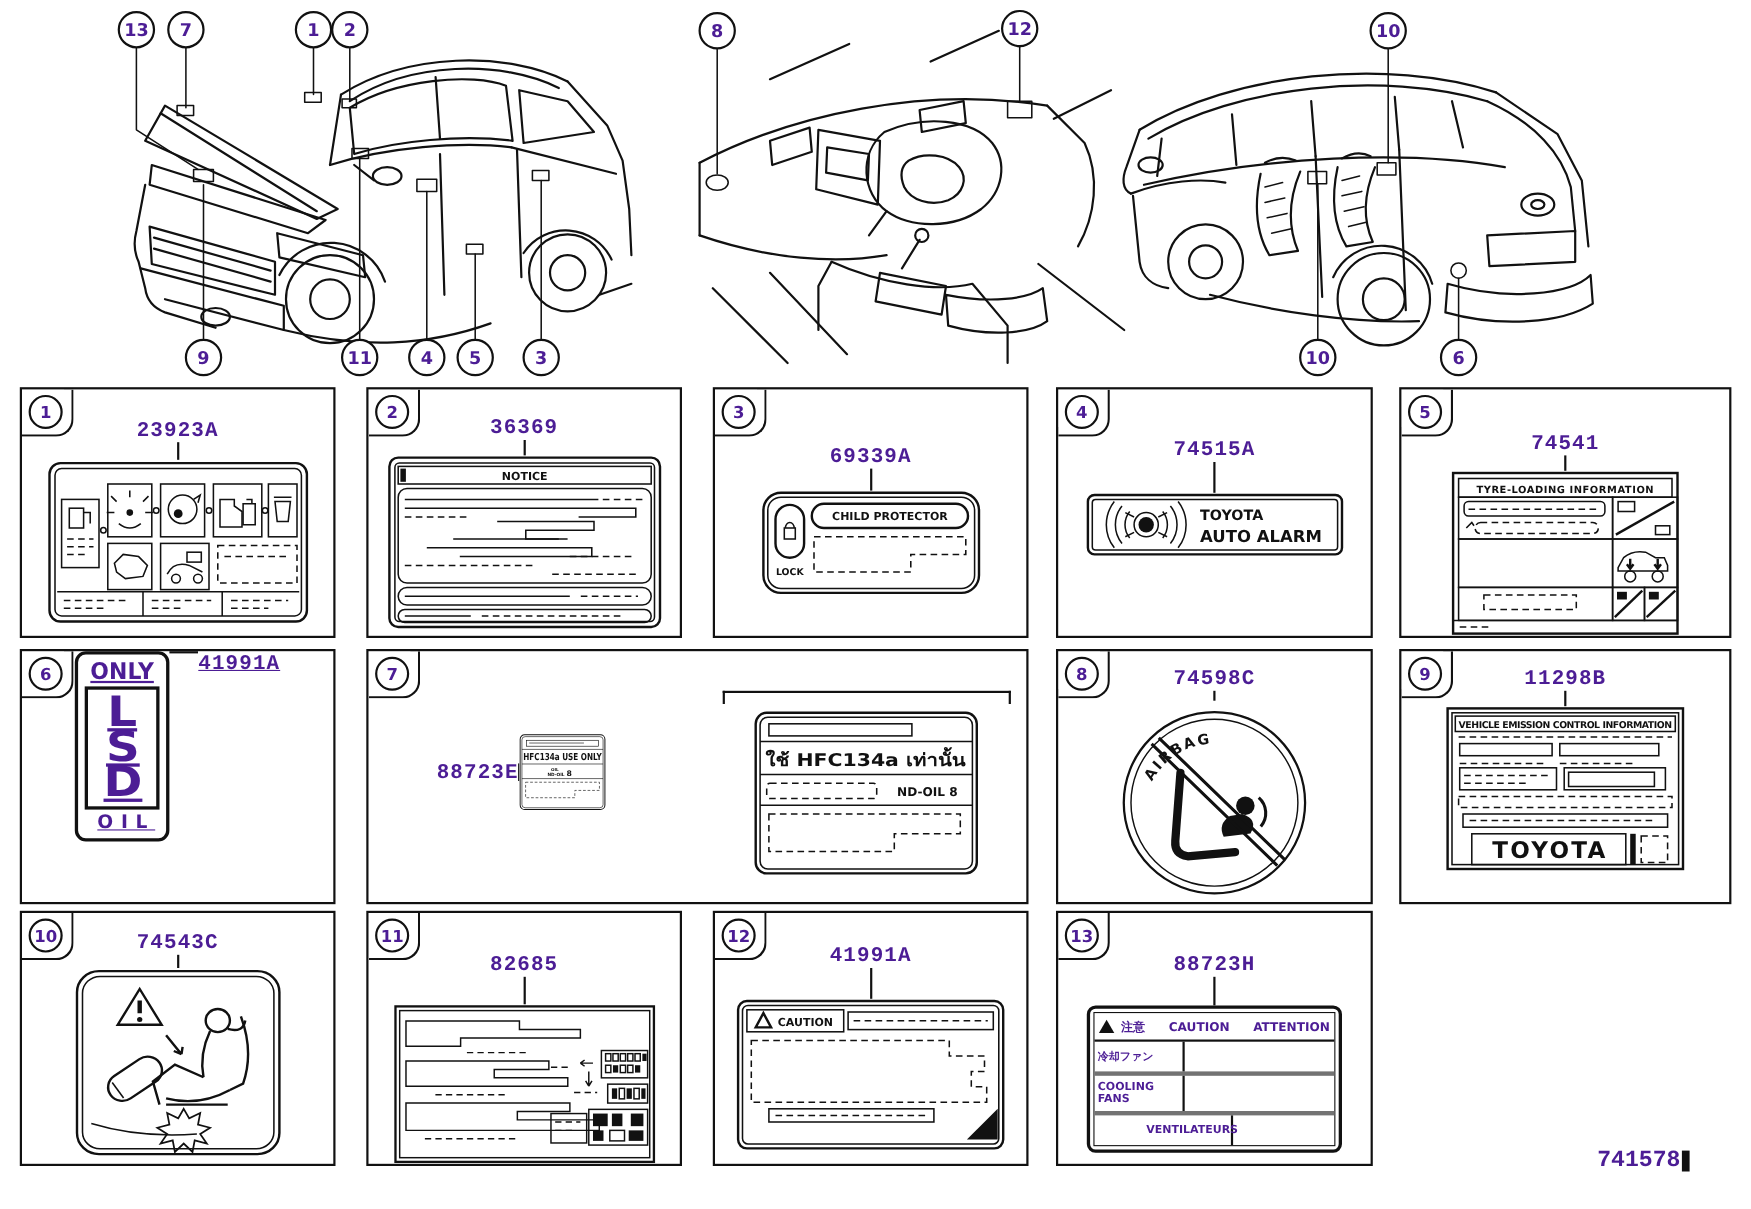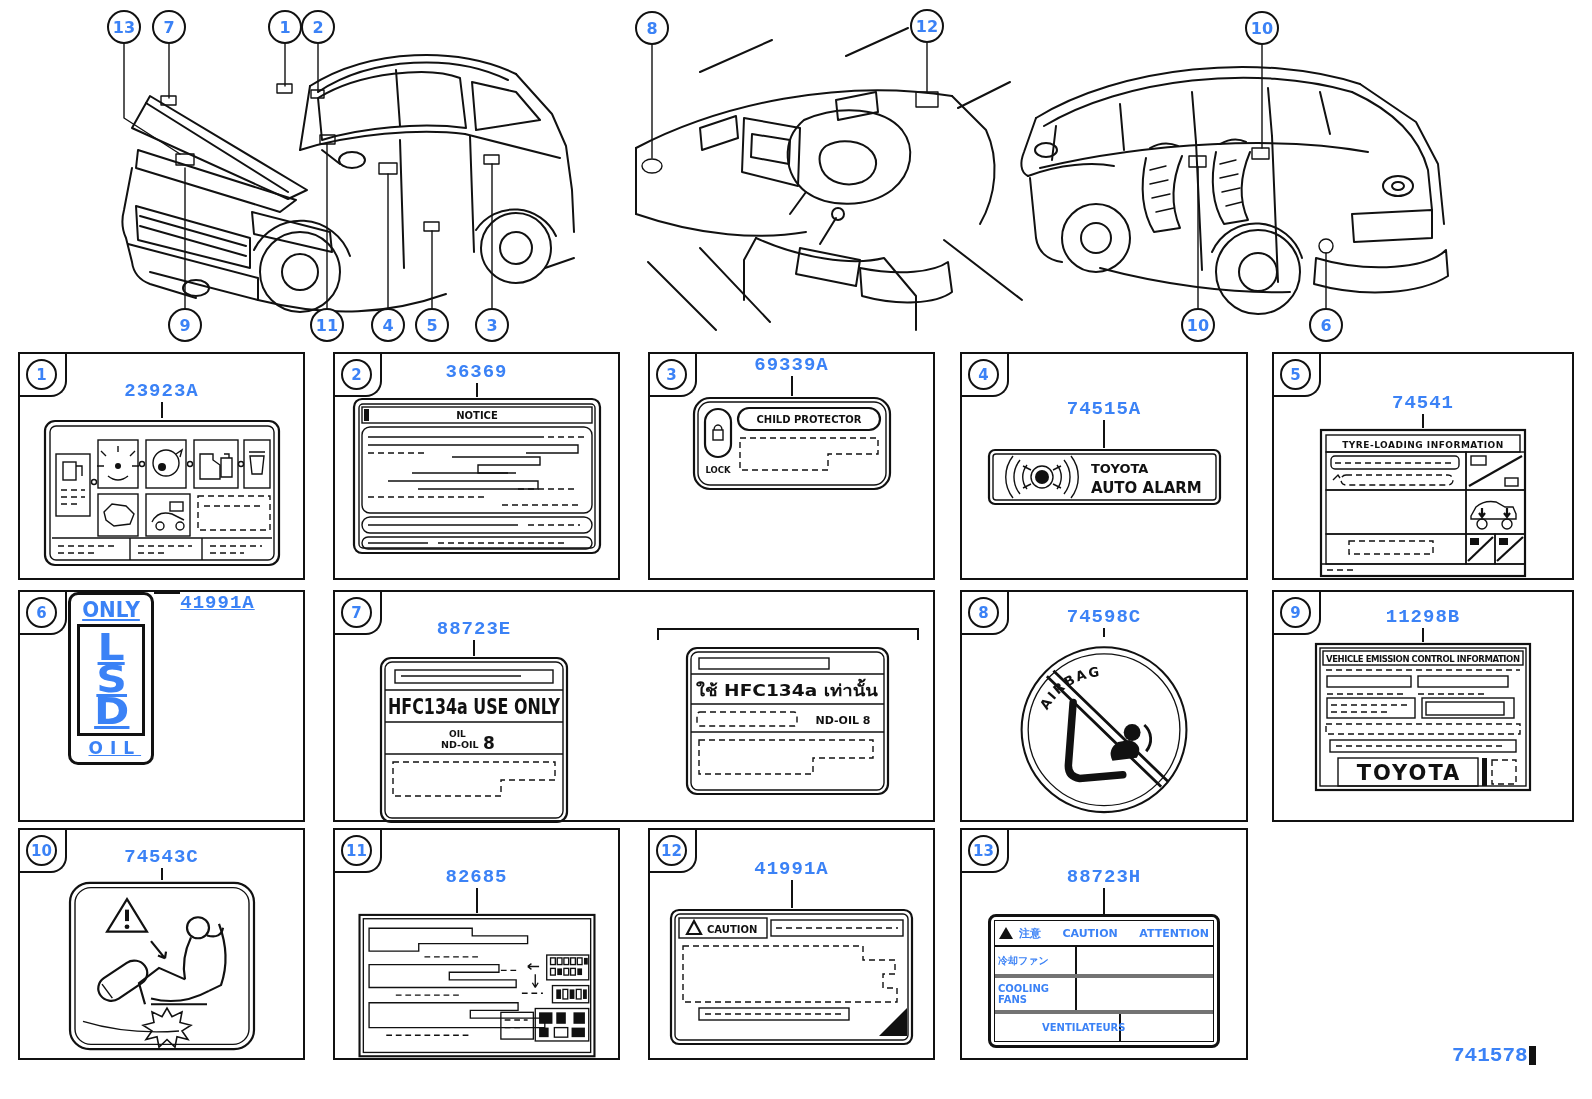--- a/index.html
+++ b/index.html
@@ -1,17 +1,17 @@
 <!DOCTYPE html>
 <html><head>
 <meta charset="utf-8">
 <style>
   html,body{margin:0;padding:0;background:#ffffff;}
   .page{position:relative;width:1592px;height:1099px;background:#ffffff;overflow:hidden;
-        font-family:"DejaVu Sans",sans-serif;color:#3b82f6;}
+        font-family:"DejaVu Sans",sans-serif;color:#4c1d95;}
   
   .top-art{position:absolute;left:0;top:0;}
   .top-art *{vector-effect:none;}
   .callout{position:absolute;width:34px;height:34px;border:2.6px solid #111;border-radius:50%;
            background:#fff;display:flex;align-items:center;justify-content:center;
            font-weight:bold;font-size:16px;font-family:"DejaVu Sans",sans-serif;box-sizing:border-box;}
   
   .cell{position:absolute;border:2.2px solid #111;box-sizing:border-box;background:#fff;}
   .badge{position:absolute;top:0;left:0;width:47px;height:43px;border-right:2px solid #111;
          border-bottom:2px solid #111;border-bottom-right-radius:16px;padding:5px 0 0 6px;box-sizing:border-box;}
@@ -29,21 +29,21 @@
   svg text{font-family:"DejaVu Sans",sans-serif;fill:#111;}
   svg .b{font-weight:bold;}
   
   .c6-row{display:flex;align-items:flex-start;justify-content:center;height:100%;text-decoration:underline;}
   .lsd-label{width:86px;border:3.5px solid #111;border-radius:10px;padding:5px 6px;text-align:center;box-sizing:border-box;background:#fff;}
   .lsd-only{font-weight:bold;font-size:21px;line-height:1;transform:scaleX(.95);}
   .lsd-box{border:3.5px solid #111;margin:3px 0;display:flex;flex-direction:column;align-items:center;padding:5px 0;}
   .lsd-box span{font-weight:bold;font-size:38px;line-height:.84;transform:scaleX(1.12);}
   .lsd-oil{font-weight:bold;font-size:17px;letter-spacing:7px;padding-left:7px;line-height:1.1;}
   
-  .c7-left{position:absolute;left:62px;top:26px;width:154px;display:flex;flex-direction:column;align-items:center;}
+  .c7-left{position:absolute;left:62px;top:26px;width:154px;display:flex;align-items:center;}
   .c7-bracket{position:absolute;left:322px;top:36px;width:262px;height:12px;border:2px solid #111;border-bottom:none;box-sizing:border-box;}
   .c7-right{position:absolute;left:350px;top:54px;}
   
   .c13-label{width:232px;border:3px solid #111;border-radius:8px;padding:3px;box-sizing:border-box;background:#fff;}
   .c13-inner{border:1.6px solid #111;}
   .c13-head{display:flex;align-items:center;border-bottom:2px solid #111;height:24px;padding:0 4px;gap:6px;}
   .c13-head .lbl{font-weight:bold;font-size:11px;}
   .c13-tri{width:0;height:0;border-left:7px solid transparent;border-right:7px solid transparent;border-bottom:12px solid #111;}
   .c13-spacer{flex:1;}
   .c13-row{display:flex;border-bottom:4px solid #737373;min-height:27px;align-items:center;}
@@ -236,21 +236,21 @@
         <path class="s1" d="M10,120 h220 M88,120 v22 M160,120 v22"></path>
         <path class="s1 dash" d="M16,128 h58 M16,135 h38 M96,128 h54 M96,135 h28 M168,128 h52 M168,135 h34"></path>
       </svg>
     </div>
   </section>
 
   <section class="cell" style="left:333px;top:352px;width:287px;height:228px">
     <div class="badge">
       <span class="badge-circle">2</span>
       </div>
-    <div class="stack" style="padding-top:7px">
+    <div class="stack" style="padding-top:24px">
       <div class="part-no">36369</div>
       <div class="vline" style="height:14px"></div>
       <svg width="250" height="158" viewBox="0 0 250 158">
         <rect class="s2" x="2" y="2" width="246" height="154" rx="8"></rect>
         <rect class="s1" x="7" y="7" width="236" height="144" rx="4"></rect>
         <rect class="s1" x="10" y="10" width="230" height="16"></rect>
         <rect class="fillk" x="12" y="12" width="5" height="12"></rect>
         <text x="125" y="22" class="b" font-size="10" text-anchor="middle">NOTICE</text>
         <rect class="s1" x="10" y="30" width="230" height="86" rx="8"></rect>
         <path class="s1" d="M16,40 h176 M16,48 h210 v8 h-52"></path>
@@ -264,21 +264,21 @@
         <path class="s1" d="M16,146 h60"></path>
         <path class="s1 dash" d="M86,146 h130"></path>
       </svg>
     </div>
   </section>
 
   <section class="cell" style="left:648px;top:352px;width:287px;height:228px">
     <div class="badge">
       <span class="badge-circle">3</span>
       </div>
-    <div class="stack" style="">
+    <div class="stack" style="padding-top:50px">
       <div class="part-no">69339A</div>
       <div class="vline" style="height:20px"></div>
       <svg width="200" height="95" viewBox="0 0 200 95">
         <rect class="s2" x="2" y="2" width="196" height="91" rx="16"></rect>
         <rect class="s1" x="6" y="6" width="188" height="83" rx="12"></rect>
         <rect class="s2" x="13" y="13" width="26" height="48" rx="13"></rect>
         <path class="s1" d="M22,34 a4,5 0 0 1 8,0"></path>
         <rect class="s1" x="21" y="34" width="10" height="10"></rect>
         <text x="26" y="77" class="b" font-size="8.5" text-anchor="middle">LOCK</text>
         <rect class="s2" x="46" y="12" width="142" height="22" rx="11"></rect>

